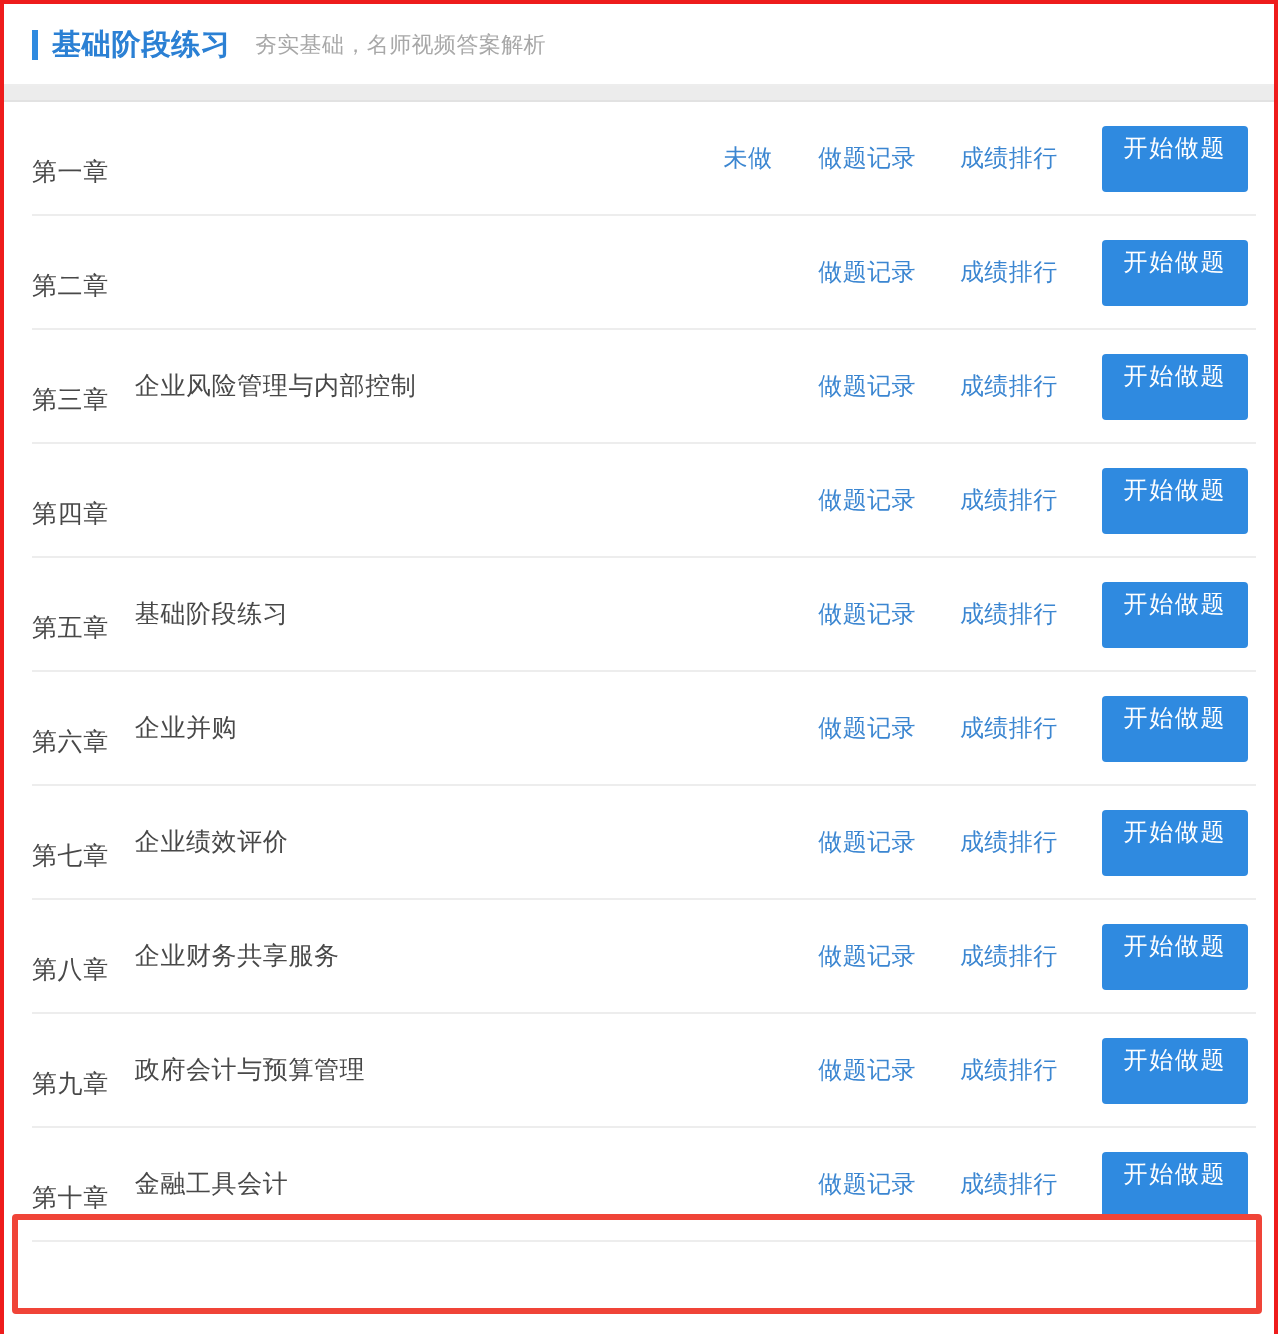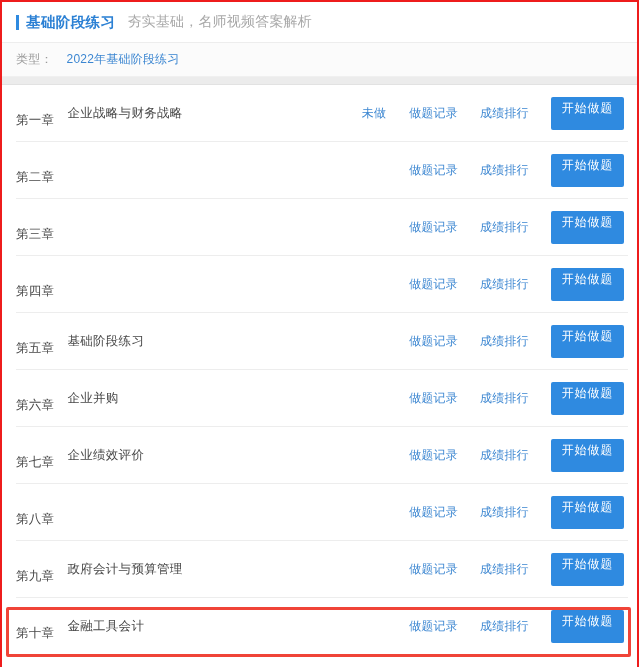--- a/index.html
+++ b/index.html
@@ -46,21 +46,21 @@
     flex: 0 0 auto;
   }
   .header-title {
     font-size: 14.5px;
     font-weight: bold;
     color: #2b80d4;
     letter-spacing: 0.4px;
     white-space: nowrap;
   }
   .header-sub {
-    font-size: 14px;
+    font-size: 11px;
     color: #a8a8a8;
     margin-left: 12px;
     white-space: nowrap;
     letter-spacing: 0.2px;
   }
 
   
   .filter-bar {
     height: 34px;
     background: #fbfbfb;
@@ -181,50 +181,46 @@
 
 <div id="viewport">
   <div id="page">
 
     <div class="header">
       <div class="title-bar" style="background: rgb(47, 138, 224);"></div>
       <div class="header-title">基础阶段练习</div>
       <div class="header-sub">夯实基础，名师视频答案解析</div>
     </div>
 
-    <div class="filter-bar">
-      <span class="filter-label">类型：</span>
-      <span class="filter-option" style="color: rgb(59, 134, 209);">2022年基础阶段练习</span>
-    </div>
 
     <div class="gap-band"></div>
 
     <div class="chapter-list" id="chapter-list">
         <div class="chapter-row">
           <span class="ch-num">第一章</span>
-          <span class="ch-title">企业战略与财务战略</span>
           <div class="row-actions">
             <span class="status-text" style="color: rgb(59, 134, 209);">未做</span>
             <span class="link-action" style="color: rgb(59, 134, 209);">做题记录</span>
             <span class="link-action" style="color: rgb(59, 134, 209);">成绩排行</span>
             <button class="start-btn" style="background: rgb(47, 138, 224);">开始做题</button>
           </div>
           <div class="sep"></div>
         </div>
         <div class="chapter-row">
           <span class="ch-num">第二章</span>
           <div class="row-actions">
             <span class="link-action" style="color: rgb(59, 134, 209);">做题记录</span>
             <span class="link-action" style="color: rgb(59, 134, 209);">成绩排行</span>
             <button class="start-btn" style="background: rgb(47, 138, 224);">开始做题</button>
           </div>
           <div class="sep"></div>
         </div>
         <div class="chapter-row">
           <span class="ch-num">第三章</span>
+          <span class="ch-title">企业风险管理与内部控制</span>
           <div class="row-actions">
             <span class="link-action" style="color: rgb(59, 134, 209);">做题记录</span>
             <span class="link-action" style="color: rgb(59, 134, 209);">成绩排行</span>
             <button class="start-btn" style="background: rgb(47, 138, 224);">开始做题</button>
           </div>
           <div class="sep"></div>
         </div>
         <div class="chapter-row">
           <span class="ch-num">第四章</span>
           <div class="row-actions">
@@ -259,20 +255,21 @@
           <span class="ch-title">企业绩效评价</span>
           <div class="row-actions">
             <span class="link-action" style="color: rgb(59, 134, 209);">做题记录</span>
             <span class="link-action" style="color: rgb(59, 134, 209);">成绩排行</span>
             <button class="start-btn" style="background: rgb(47, 138, 224);">开始做题</button>
           </div>
           <div class="sep"></div>
         </div>
         <div class="chapter-row">
           <span class="ch-num">第八章</span>
+          <span class="ch-title">企业财务共享服务</span>
           <div class="row-actions">
             <span class="link-action" style="color: rgb(59, 134, 209);">做题记录</span>
             <span class="link-action" style="color: rgb(59, 134, 209);">成绩排行</span>
             <button class="start-btn" style="background: rgb(47, 138, 224);">开始做题</button>
           </div>
           <div class="sep"></div>
         </div>
         <div class="chapter-row">
           <span class="ch-num">第九章</span>
           <span class="ch-title">政府会计与预算管理</span>

